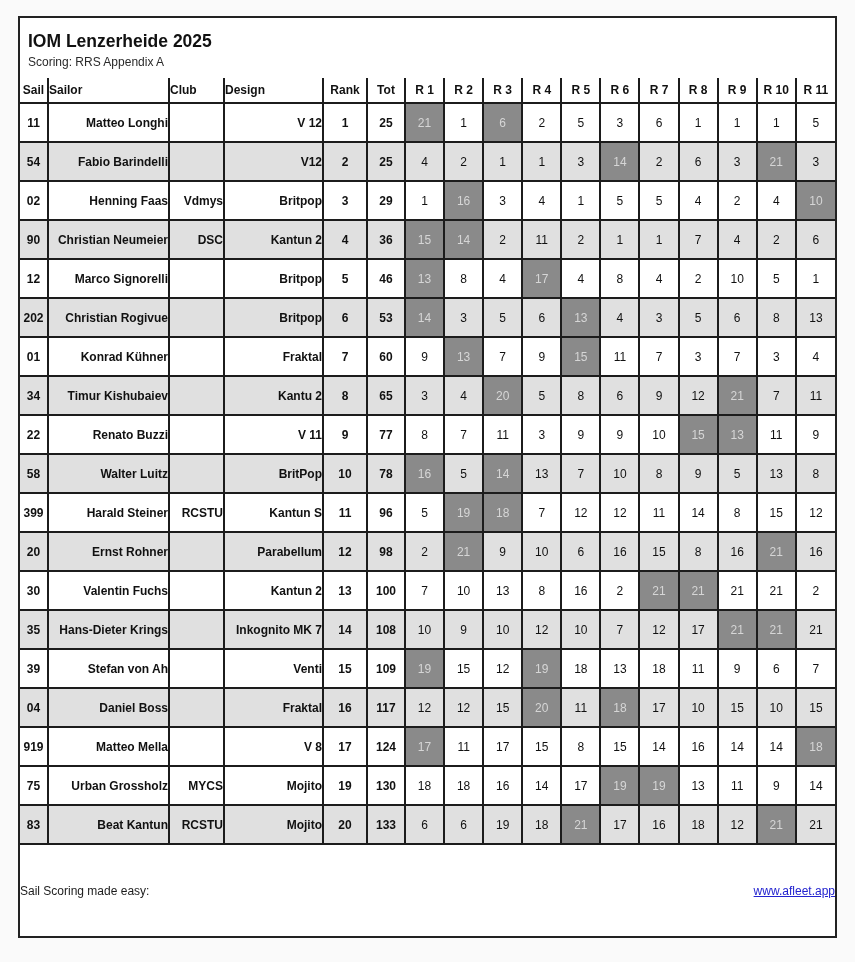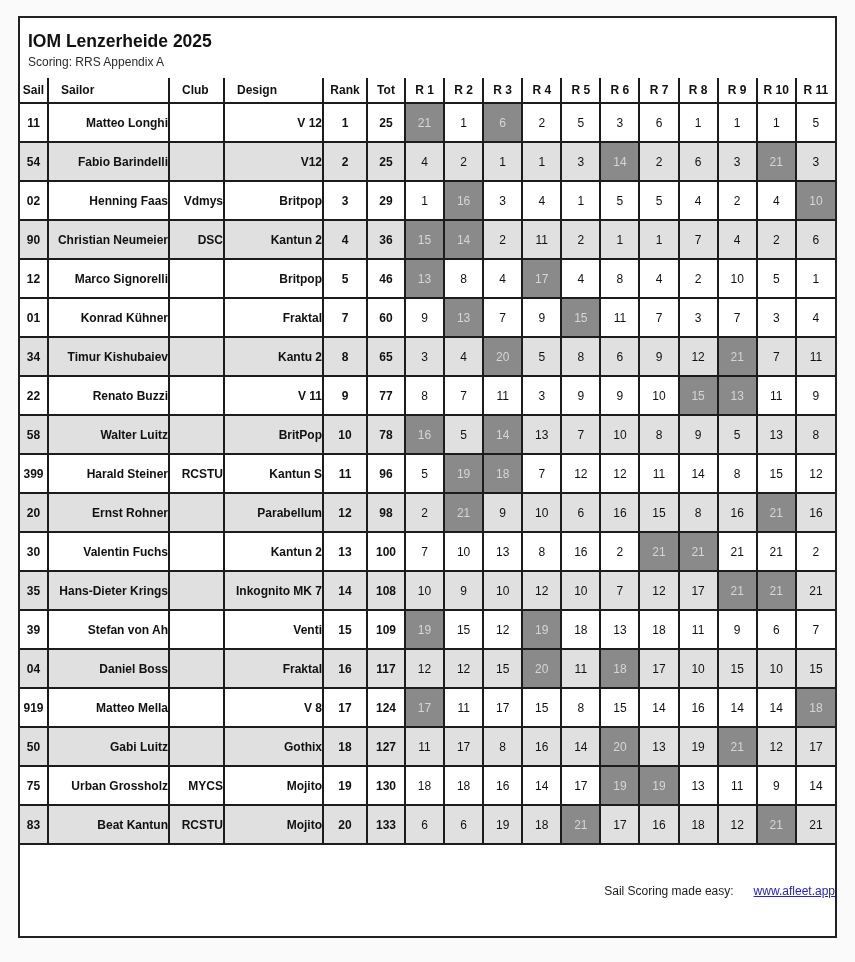--- a/index.html
+++ b/index.html
@@ -55,21 +55,21 @@
   table.results th:last-child, table.results td:last-child { border-right: none; }
   table.results thead th { border-top: none; }
   table.results th {
     height: 24px;
     font-size: 12px;
     font-weight: bold;
     color: #111111;
     background: #ffffff;
     text-align: center;
   }
-  table.results th.h-left { text-align: left; padding-left: 12px; }
+  table.results th.h-left { text-align: left; padding-left: 0; }
   table.results td {
     height: 37px;
     font-size: 12px;
     color: #111111;
   }
   tr.alt td { background: #e0e0e0; }
   td.c-sail { text-align: center; font-weight: bold; }
   td.c-sailor, td.c-club, td.c-design { text-align: right; padding-left: 8px; font-weight: bold; }
   td.c-rank, td.c-tot { text-align: center; font-weight: bold; }
   td.c-race {
@@ -78,21 +78,21 @@
     color: #3c3c3c;
   }
   td.c-race.discard {
     background: #8a8a8a !important;
     color: #d6d6d6;
   }
   .footer {
     flex: 1;
     display: flex;
     align-items: center;
-    justify-content: flex-end;
+    justify-content: space-between;
     font-size: 12px;
     color: #1c1c1c;
     min-height: 30px;
   }
   .footer a {
     color: #2323cf;
     text-decoration: underline;
     cursor: pointer;
     margin-left: 20px;
   }
@@ -227,20 +227,39 @@
             <td class="c-race">4</td>
             <td class="c-race discard">17</td>
             <td class="c-race">4</td>
             <td class="c-race">8</td>
             <td class="c-race">4</td>
             <td class="c-race">2</td>
             <td class="c-race">10</td>
             <td class="c-race">5</td>
             <td class="c-race">1</td>
           </tr>
+          <tr class="alt">
+            <td class="c-sail">202</td>
+            <td class="c-sailor">Christian Rogivue</td>
+            <td class="c-club"></td>
+            <td class="c-design">Britpop</td>
+            <td class="c-rank">6</td>
+            <td class="c-tot">53</td>
+            <td class="c-race discard">14</td>
+            <td class="c-race">3</td>
+            <td class="c-race">5</td>
+            <td class="c-race">6</td>
+            <td class="c-race discard">13</td>
+            <td class="c-race">4</td>
+            <td class="c-race">3</td>
+            <td class="c-race">5</td>
+            <td class="c-race">6</td>
+            <td class="c-race">8</td>
+            <td class="c-race">13</td>
+          </tr>
           <tr>
             <td class="c-sail">01</td>
             <td class="c-sailor">Konrad Kühner</td>
             <td class="c-club"></td>
             <td class="c-design">Fraktal</td>
             <td class="c-rank">7</td>
             <td class="c-tot">60</td>
             <td class="c-race">9</td>
             <td class="c-race discard">13</td>
             <td class="c-race">7</td>
@@ -435,39 +454,20 @@
             <td class="c-race">11</td>
             <td class="c-race">17</td>
             <td class="c-race">15</td>
             <td class="c-race">8</td>
             <td class="c-race">15</td>
             <td class="c-race">14</td>
             <td class="c-race">16</td>
             <td class="c-race">14</td>
             <td class="c-race">14</td>
             <td class="c-race discard">18</td>
-          </tr>
-          <tr class="alt">
-            <td class="c-sail">50</td>
-            <td class="c-sailor">Gabi Luitz</td>
-            <td class="c-club"></td>
-            <td class="c-design">Gothix</td>
-            <td class="c-rank">18</td>
-            <td class="c-tot">127</td>
-            <td class="c-race">11</td>
-            <td class="c-race">17</td>
-            <td class="c-race">8</td>
-            <td class="c-race">16</td>
-            <td class="c-race">14</td>
-            <td class="c-race discard">20</td>
-            <td class="c-race">13</td>
-            <td class="c-race">19</td>
-            <td class="c-race discard">21</td>
-            <td class="c-race">12</td>
-            <td class="c-race">17</td>
           </tr>
           <tr>
             <td class="c-sail">75</td>
             <td class="c-sailor">Urban Grossholz</td>
             <td class="c-club">MYCS</td>
             <td class="c-design">Mojito</td>
             <td class="c-rank">19</td>
             <td class="c-tot">130</td>
             <td class="c-race">18</td>
             <td class="c-race">18</td>

